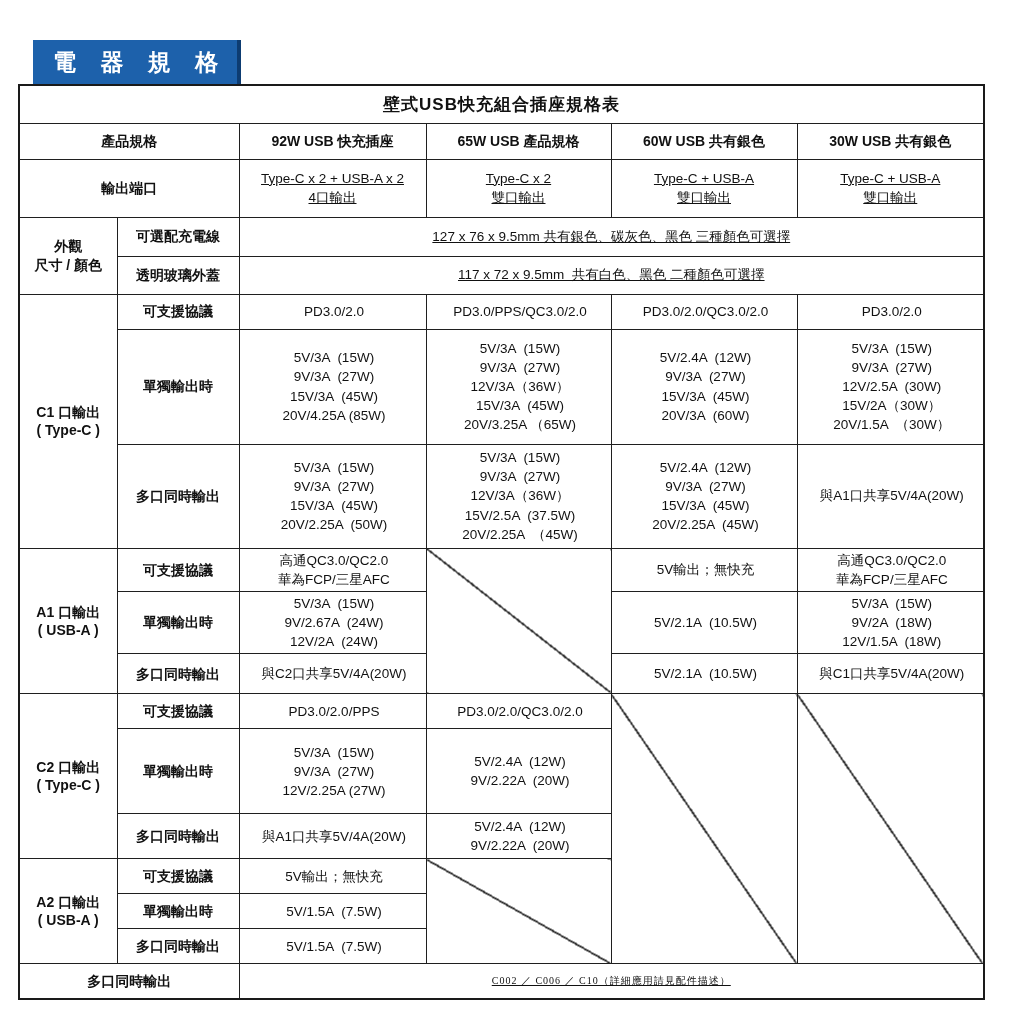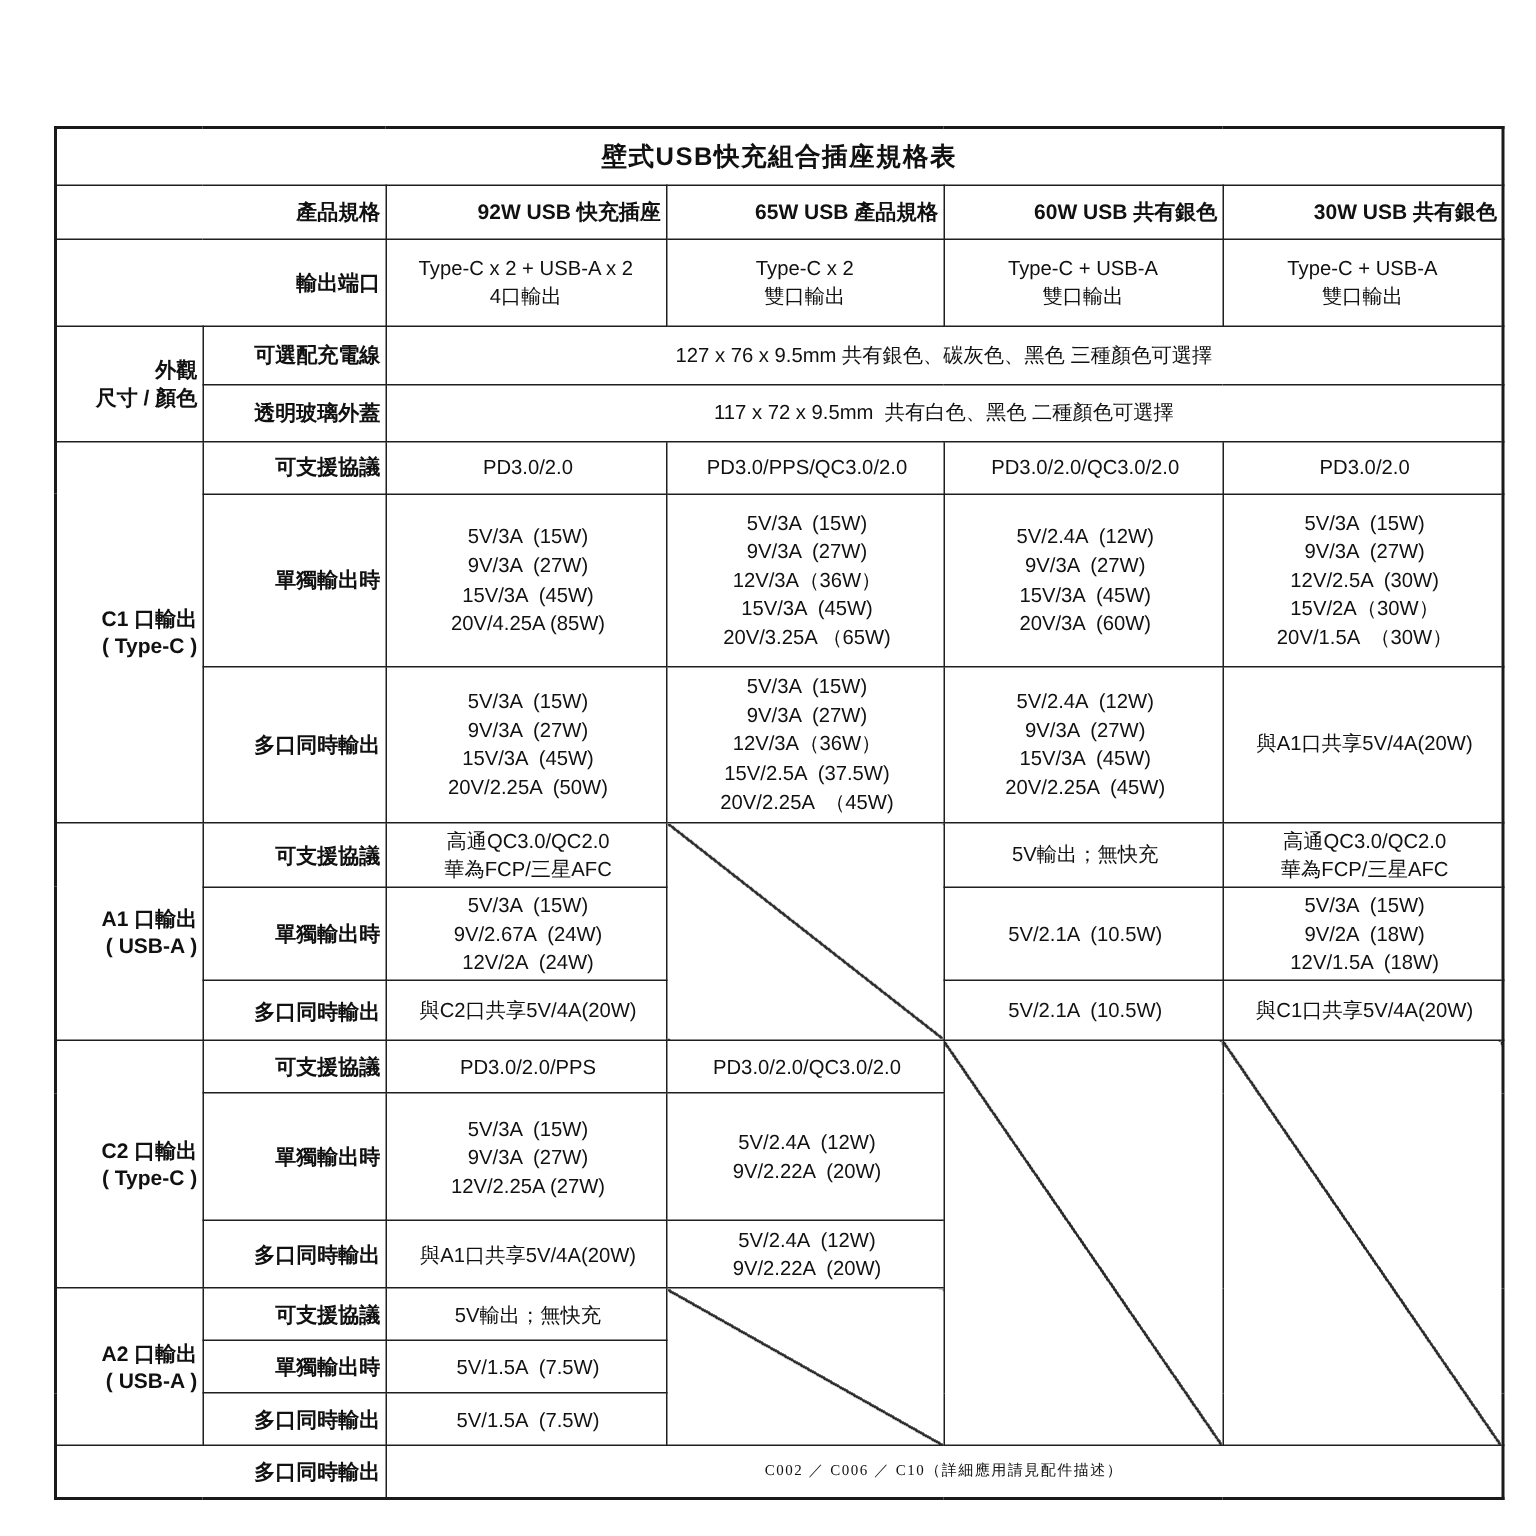--- a/index.html
+++ b/index.html
@@ -1,38 +1,41 @@
 <!DOCTYPE html>
 <html><head>
 <meta charset="utf-8">
 <style>
   html,body{margin:0;padding:0;}
   body{background:#ffffff;font-family:"Liberation Sans","DejaVu Sans",sans-serif;}
   .canvas{position:relative;width:1024px;height:1024px;background:#ffffff;overflow:hidden;}
   .badge{position:absolute;left:33px;top:40px;background:#1d61ab;color:#ffffff;
          font-size:23px;font-weight:bold;letter-spacing:9px;padding:7px 10px 7px 20px;
          border-right:4px solid #0d3c72;border-bottom:4px solid #0d3c72;}
-  table.spec{position:absolute;left:36px;top:84px;width:965px;border-collapse:collapse;
+  table.spec{position:absolute;left:18px;top:84px;width:965px;border-collapse:collapse;
              table-layout:fixed;background:#ffffff;}
   table.spec{border:2px solid #1a1a1a;}
   td{border:1.5px solid #1f1f1f;vertical-align:middle;padding:2px 6px;color:#111111;overflow:hidden;}
   .ttl{font-size:17px;font-weight:bold;text-align:center;letter-spacing:1px;}
-  .lbl{font-size:14px;font-weight:bold;text-align:right;white-space:pre-line;line-height:1.3;padding:2px 3px;}
+  .lbl{font-size:14px;font-weight:bold;text-align:center;white-space:pre-line;line-height:1.3;padding:2px 3px;}
   .v{font-size:13.5px;line-height:1.42;white-space:pre-wrap;text-align:center;padding:2px 4px 2px 7px;}
-  .vc{text-align:center;padding:2px 4px;}
+  .vc{text-align:center;padding:2px 4px;text-decoration:underline;}
   .serif{font-family:"Liberation Serif","DejaVu Serif",serif;font-size:10px;letter-spacing:1px;}
   .diag{padding:0;background:linear-gradient(to top right,
         transparent calc(50% - 0.9px), #2b2b2b calc(50% - 0.9px),
         #2b2b2b calc(50% + 0.9px), transparent calc(50% + 0.9px));}
 </style>
 </head>
 <body>
 
 <div class="canvas">
 
+  <div class="badge">
+    <span>電 器 規 格</span>
+  </div>
 
   <table class="spec">
     <colgroup>
       <col style="width:98px">
         <col style="width:122px">
         <col style="width:187px">
       <col style="width:185px">
         <col style="width:186px">
         <col style="width:187px">
     </colgroup>

